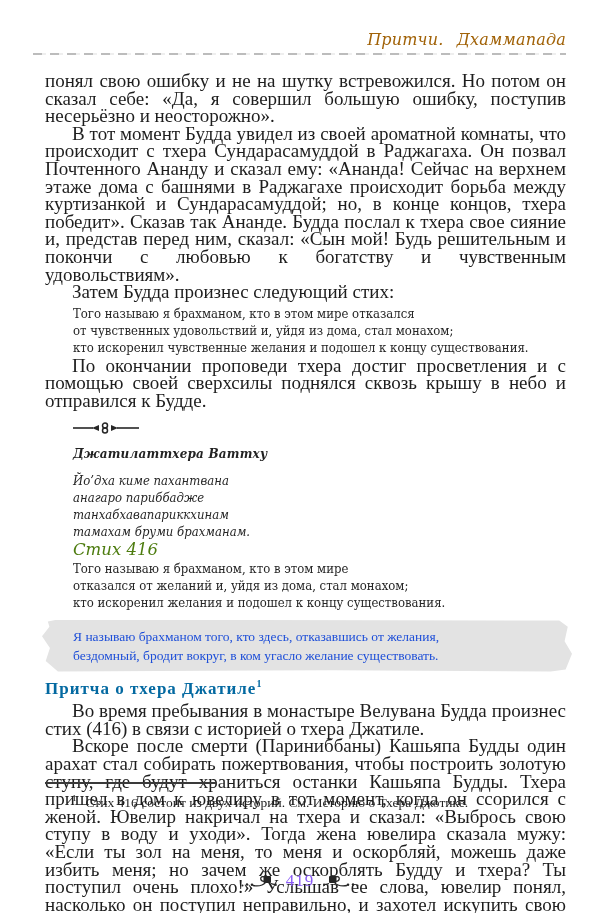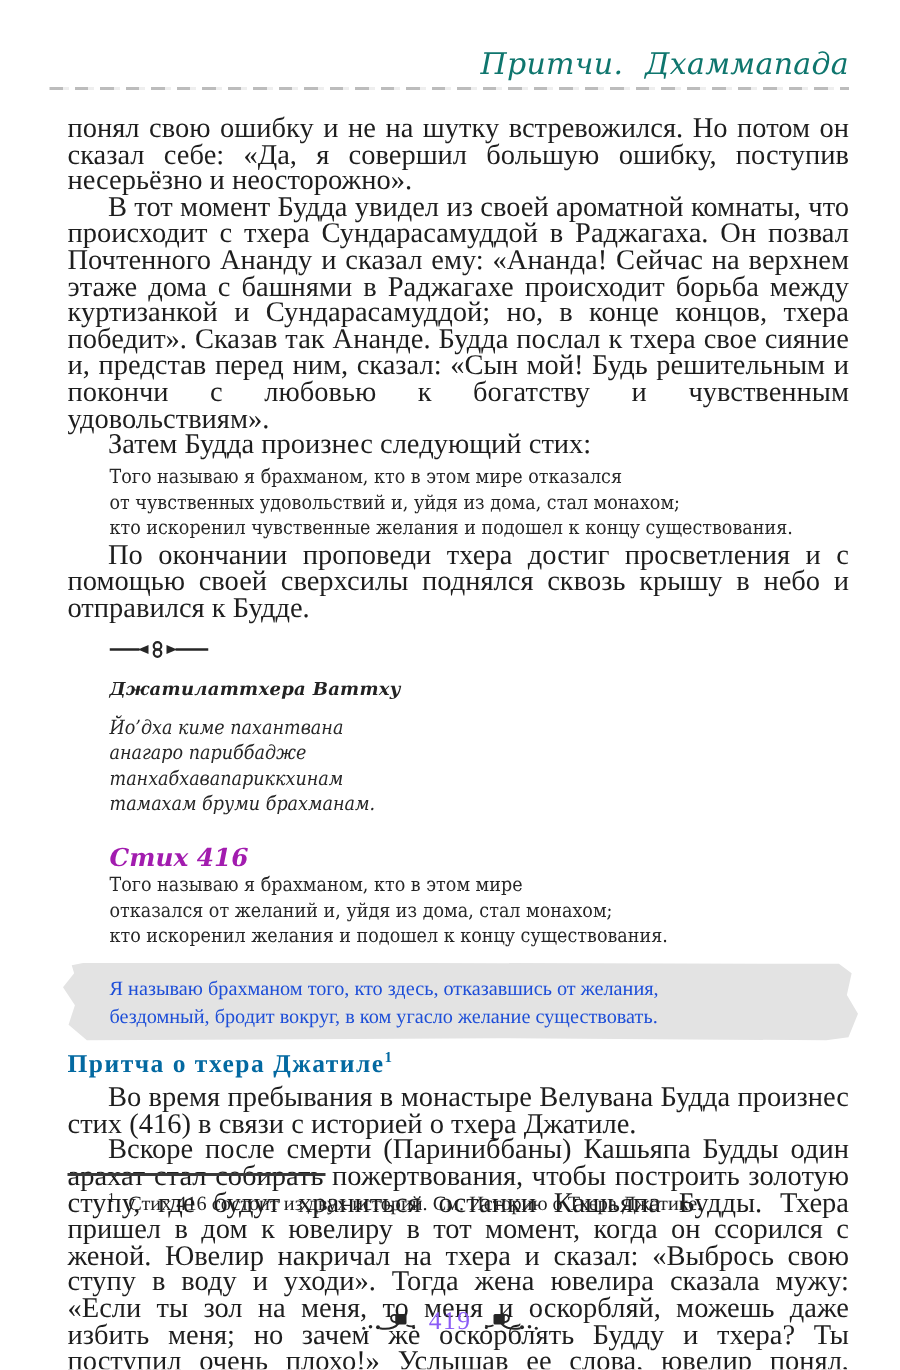--- a/index.html
+++ b/index.html
@@ -7,21 +7,21 @@
     position:relative; width:600px; height:913px; overflow:hidden;
     background:#ffffff; color:#1e1e1e;
     font-family:"Liberation Serif", serif;
   }
   .margins { padding:0 34px 0 45px; }
 
   
   .running-title {
     margin-top:30px; text-align:right;
     font-family:"DejaVu Serif", serif; font-style:italic;
-    font-size:20px; word-spacing:8px; color:#0f766e; letter-spacing:.2px;
+    font-size:16px; word-spacing:8px; color:#a16207; letter-spacing:.2px;
   }
   .header-rule {
     height:2px; margin-top:4px; margin-left:-12px;
     background:repeating-linear-gradient(90deg,#a6a6a6 0 9px, rgba(166,166,166,.25) 9px 13px, transparent 13px 17px);
     opacity:.75;
   }
 
   
   p.body {
     margin:0; font-size:19px; line-height:17.6px;
@@ -39,22 +39,22 @@
   .pali { font-style:italic; margin-top:5px; }
 
   .divider-ornament { margin:12px 0 0 28px; display:block; }
 
   .vatthu-title {
     margin:7px 0 0 28px; font-family:"DejaVu Serif", serif;
     font-weight:bold; font-style:italic; font-size:12px; line-height:26px;
     color:#222; letter-spacing:.2px;
   }
   .verse-label {
-    margin:17px 0 0 28px; font-family:"DejaVu Serif", serif;
-    font-weight:bold; font-style:italic; font-size:16.5px; line-height:20px; color:#a21caf;
+    margin:0 0 0 28px; font-family:"DejaVu Serif", serif;
+    font-weight:normal; font-style:italic; font-size:16.5px; line-height:20px; color:#4d7c0f;
   }
 
   
   .quote-block {
     margin:9px -6px 0 -3px; padding:7px 18px 7px 31px;
     background:#e3e3e3; color:#1d4ed8;
     font-family:Liberation Serif, serif; font-size:13.5px; line-height:19px;
     clip-path:polygon(1.1% 4%, 3% 0%, 97.6% 2%, 99.2% 14%, 98.6% 42%, 100% 66%, 98.8% 96%, 96% 100%, 55% 97.5%, 3% 100%, .7% 80%, 1.5% 55%, 0% 32%, 1.4% 14%);
   }
   .quote-line { white-space:nowrap; }

